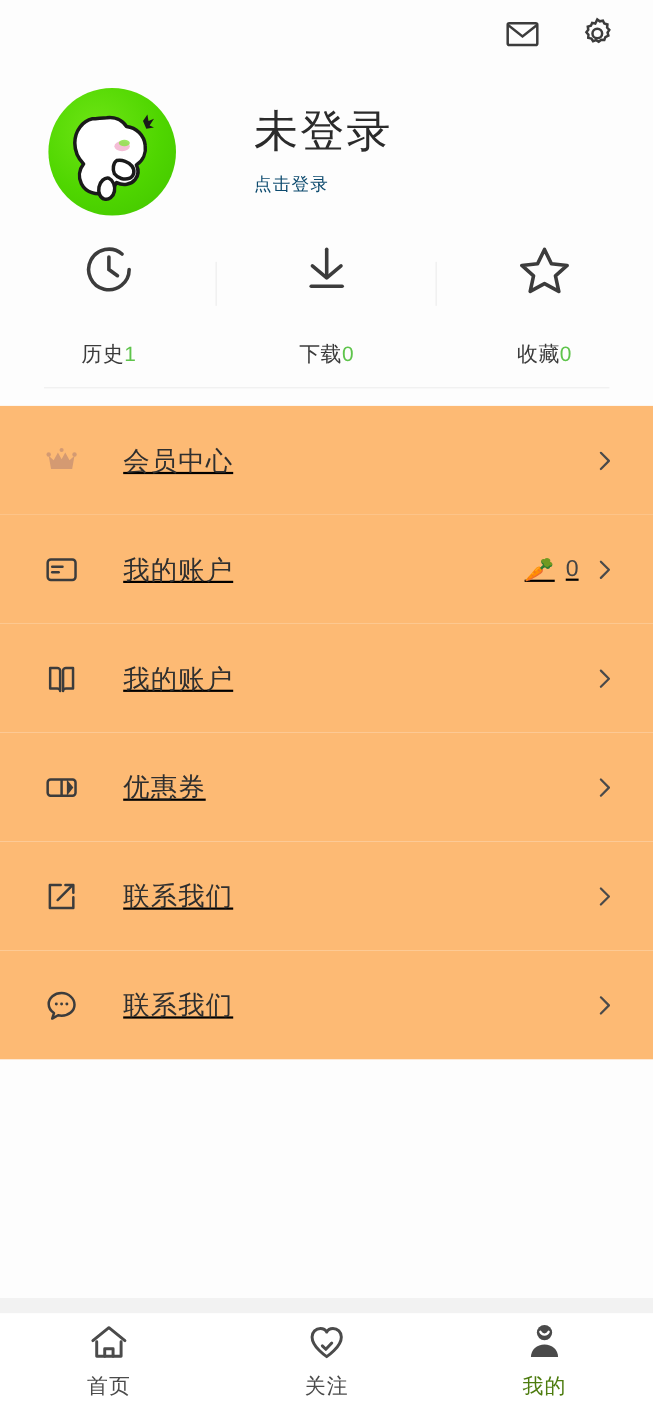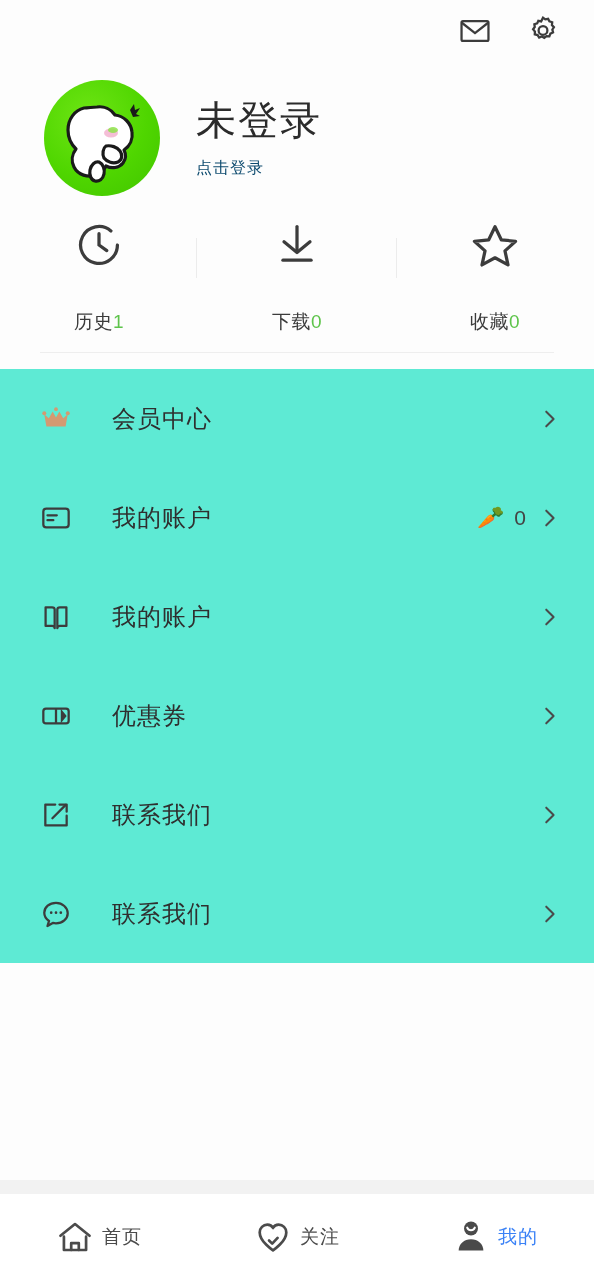--- a/index.html
+++ b/index.html
@@ -31,20 +31,21 @@
   }
   .topbar .ic { width: 34px; height: 34px; display: block; }
 
   
   .profile {
     display: flex;
     align-items: center;
     padding: 12px 0 0 44px;
     height: 140px;
     flex: 0 0 auto;
+    gap: 35px;
   }
   .avatar {
     width: 116px; height: 116px;
     border-radius: 50%;
     background: radial-gradient(circle at 38% 33%, #6ee514 0%, #4fd600 55%, #41c400 100%);
     position: relative;
     overflow: hidden;
     flex: 0 0 auto;
   }
   .avatar svg { position: absolute; left: 0; top: 0; }
@@ -104,21 +105,22 @@
     flex: 0 0 auto;
   }
 
   
   .menu { flex: 1 1 auto; padding-top: 16px; }
   .row {
     height: 99px;
     display: flex;
     align-items: center;
     padding: 0 34px 0 38px;
-    background: #5eead4;
+    background: #fdba74;
+    text-decoration: underline;
   }
   .row .lic {
     width: 36px; height: 36px;
     flex: 0 0 36px;
     display: flex; align-items: center; justify-content: center;
   }
   .row .ltxt {
     margin-left: 38px;
     font-size: 24px;
     color: #2f2f2f;
@@ -138,32 +140,32 @@
   .bottomnav {
     height: 86px;
     background: #ffffff;
     display: flex;
     align-items: center;
     flex: 0 0 auto;
   }
   .nitem {
     flex: 1 1 0;
     display: flex;
-    flex-direction: row;
+    flex-direction: column;
     align-items: center;
     justify-content: center;
     gap: 8px;
   }
   .nitem .nic { width: 38px; height: 38px; display: block; }
   .nitem .nlab {
     font-size: 19px;
     color: #4b4b4b;
     letter-spacing: 1px;
   }
-  .nitem.active .nlab { color: #3b82f6; }
+  .nitem.active .nlab { color: #4d7c0f; }
 </style>
 </head>
 <body>
 
 <div class="phone">
 
   <div class="topbar">
     <span class="ic">
       <svg viewBox="0 0 24 24" width="34" height="34" fill="none" stroke="#3c3c3c" stroke-width="1.6">
         <rect x="2.5" y="5" width="19" height="14" rx="1"></rect>

